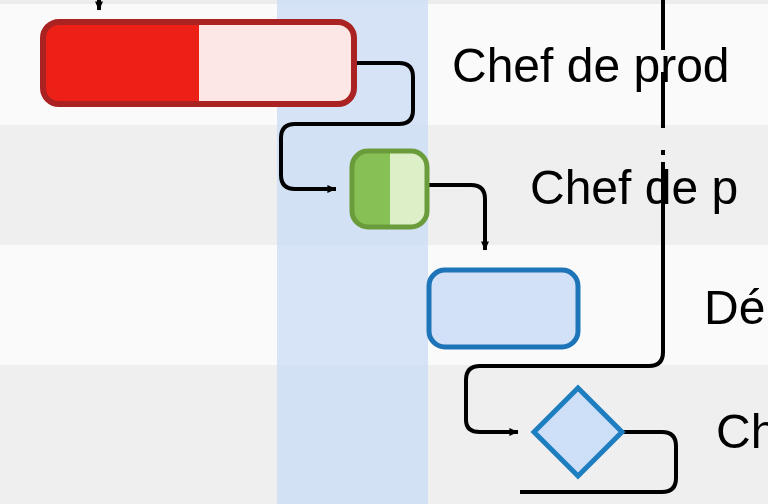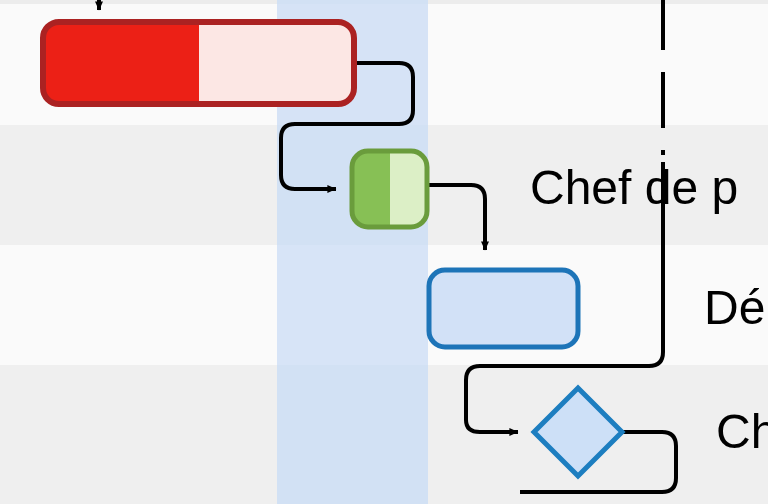--- a/index.html
+++ b/index.html
@@ -49,20 +49,21 @@
   <div class="band" style="top:0px;height:4px;background:#ececec;"></div>
   <div class="band" style="top:4px;height:121px;background:#fafafa;"></div>
   <div class="band" style="top:125px;height:120px;background:#efefef;"></div>
   <div class="band" style="top:245px;height:120px;background:#fafafa;"></div>
   <div class="band" style="top:365px;height:139px;background:#efefef;"></div>
 
   <div class="col-highlight" style="left:277px;width:151px;background:#d2e1f4;"></div>
   <div class="col-highlight" style="left:277px;width:151px;top:245px;height:120px;background:#d7e4f7;"></div>
   <div class="col-highlight" style="left:277px;width:151px;top:4px;height:121px;background:#d6e3f6;"></div>
 
+  <div class="lane-label" style="left:452px;top:42px;font-size:48px;">Chef de prod</div>
   <div class="lane-label" style="left:530px;top:164px;font-size:48px;">Chef de p</div>
   <div class="lane-label" style="left:704px;top:284px;font-size:48px;">Dé</div>
   <div class="lane-label" style="left:716px;top:408px;font-size:48px;">Ch</div>
 
   <svg class="overlay" viewBox="0 0 768 504">
     <defs>
       <marker id="arrowhead" markerWidth="10" markerHeight="10" refX="8.6" refY="4" orient="auto" markerUnits="userSpaceOnUse">
         <path d="M 0 0 L 9 4 L 0 8 z" fill="#000000"></path>
       </marker>
       <marker id="arrowheadDown" markerWidth="10" markerHeight="10" refX="8.6" refY="4" orient="auto" markerUnits="userSpaceOnUse">

